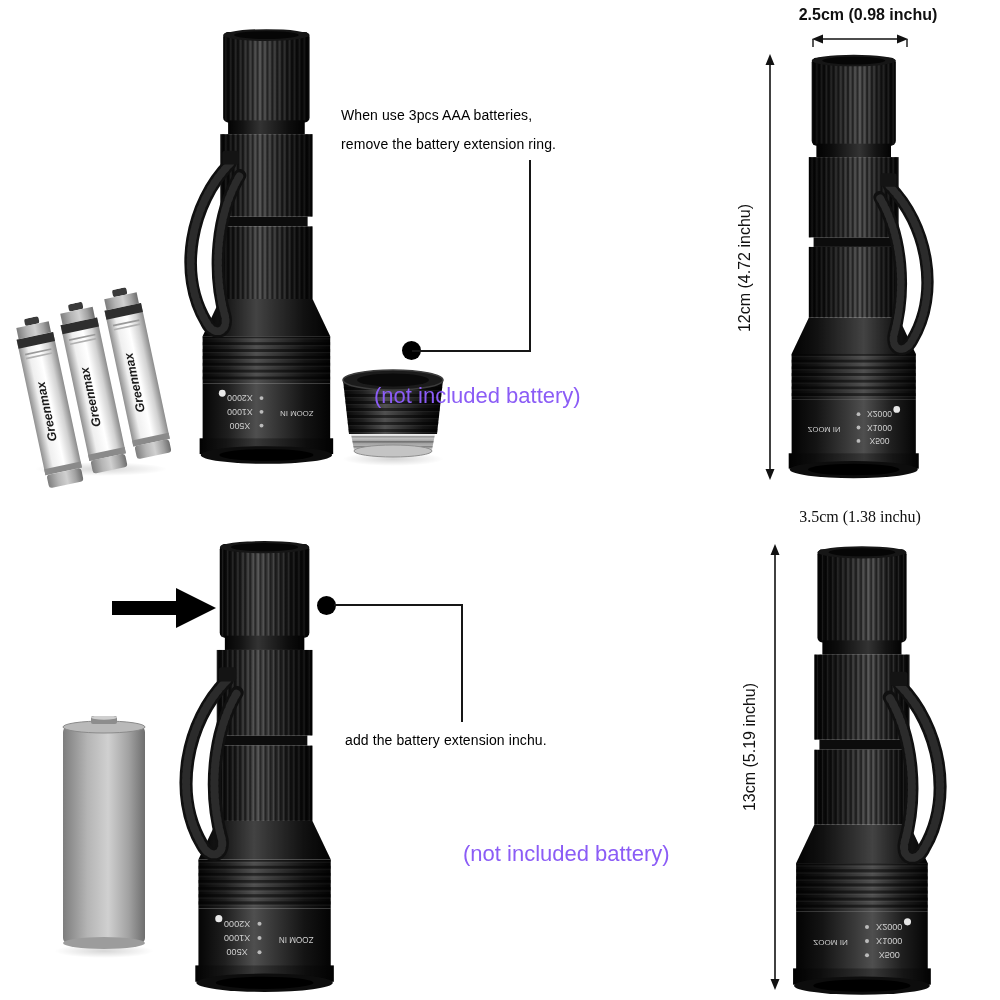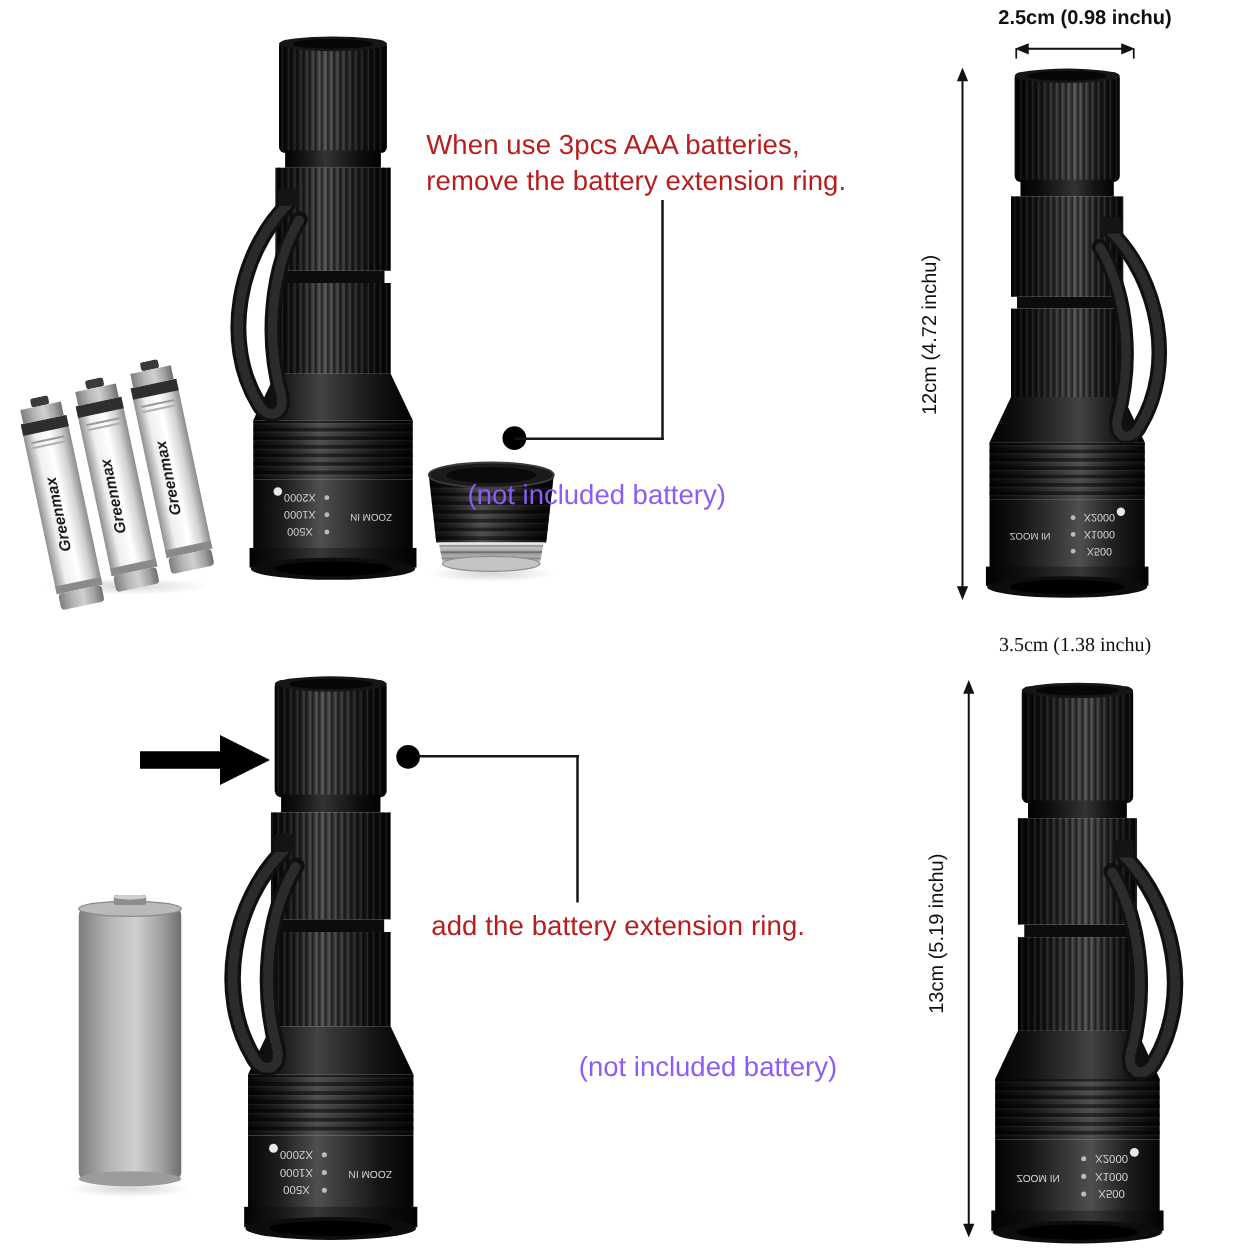--- a/index.html
+++ b/index.html
@@ -1,20 +1,20 @@
 <!DOCTYPE html>
 <html><head>
 <meta charset="utf-8">
 <style>
   * { margin:0; padding:0; box-sizing:border-box; }
   html,body { width:1000px; height:1000px; }
   body { font-family:"Liberation Sans", sans-serif; background:#ffffff; }
   #canvas { position:relative; width:1000px; height:1000px; background:#ffffff; overflow:hidden; }
   .abs { position:absolute; }
-  .annotation { font-size:22px; color:#b91c1c; line-height:29px; letter-spacing:0.1px; white-space:nowrap; }
+  .annotation { font-size:14px; color:#000000; line-height:29px; letter-spacing:0.1px; white-space:nowrap; }
   .note { font-size:22px; color:#8b5cf6; white-space:nowrap; }
   .dim-label { font-size:16px; color:#101010; white-space:nowrap; text-align:center; }
   .rot90 { transform:rotate(-90deg); }
   .dot { width:19px; height:19px; border-radius:50%; background:#000; }
   .hline { background:#161616; height:2px; }
   .vline { background:#161616; width:2px; }
   .mirror { transform:scaleX(-1); }
   .shadow { border-radius:50%;
     background:radial-gradient(ellipse at center, rgba(0,0,0,0.16), rgba(0,0,0,0) 70%); }
 </style>
@@ -185,21 +185,21 @@
     <ellipse cx="46" cy="11" rx="41" ry="6" fill="none" stroke="#8a8a8a"></ellipse>
     <rect x="33" y="0" width="26" height="8" rx="2" fill="#8d8d8d"></rect>
     <ellipse cx="46" cy="1.5" rx="13" ry="2.2" fill="#cfcfcf"></ellipse>
   </svg>
 
   <div class="abs dot" style="left:317px;top:596px;"></div>
   <div class="abs hline" style="left:334px;top:604px;width:129px;"></div>
   <div class="abs vline" style="left:461px;top:604px;height:118px;"></div>
 
   <div class="abs annotation" style="left:345px;top:726px;">
-    <div>add the battery extension ring.</div>
+    <div>add the battery extension inchu.</div>
   </div>
   <div class="abs note" style="left:463px;top:841px;">(not included battery)</div>
 
   <div class="abs dim-label" style="left:798px;top:6px;width:140px;font-weight:bold;">2.5cm (0.98 inchu)</div>
 
   <svg class="abs" style="left:812px;top:31px" width="96" height="16" viewBox="0 0 96 16">
     <line x1="8" y1="8" x2="88" y2="8" stroke="#111" stroke-width="1.6"></line>
     <polygon points="0,8 11,3.5 11,12.5" fill="#111"></polygon>
     <polygon points="96,8 85,3.5 85,12.5" fill="#111"></polygon>
     <line x1="1" y1="8" x2="1" y2="16" stroke="#111" stroke-width="1.4"></line>

